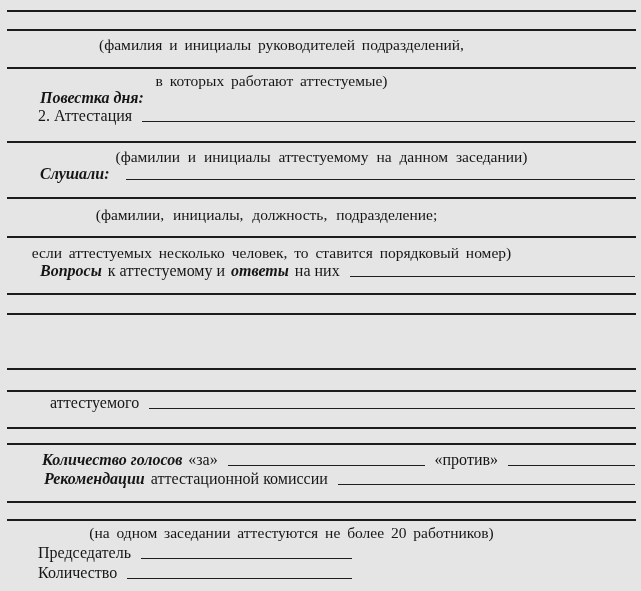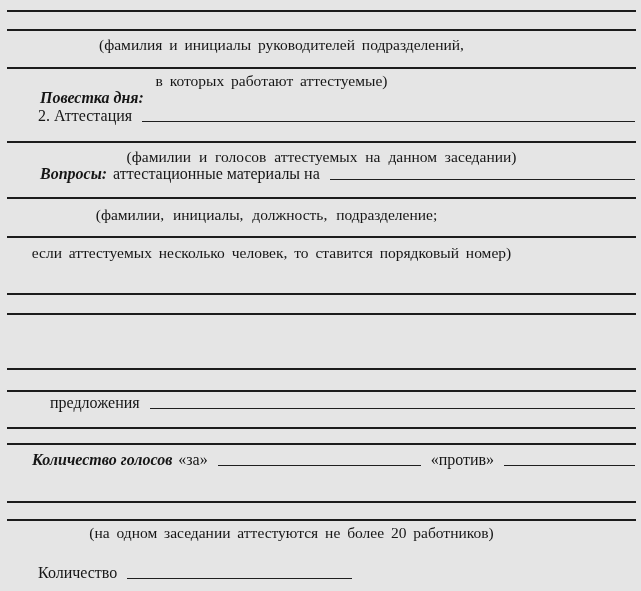--- a/index.html
+++ b/index.html
@@ -68,71 +68,90 @@
     <span class="bi">Повестка дня:</span>
   </div>
 
   <div class="row" style="top:106px; left:38px">
     <span>2. Аттестация</span>
     <span class="fill"></span>
   </div>
 
   <div class="rule" style="top:141px"></div>
 
-  <div class="caption" style="top:147px; word-spacing:4px">(фамилии и голосов аттестуемых на данном заседании)</div>
+  <div class="caption" style="top:147px; word-spacing:4px">(фамилии и инициалы аттестуемому на данном заседании)</div>
 
   <div class="row" style="top:164px; left:40px">
-    <span class="bi">Вопросы:</span>
+    <span class="bi">Слушали:</span>
     <span class="gap"></span>
-    <span>аттестационные материалы на</span>
     <span class="fill"></span>
   </div>
 
   <div class="rule" style="top:197px"></div>
 
   <div class="caption" style="top:205px; transform:translateX(-55px); word-spacing:5px">(фамилии, инициалы, должность, подразделение;</div>
 
   <div class="rule" style="top:236px"></div>
 
   <div class="caption" style="top:243px; transform:translateX(-50px)">если аттестуемых несколько человек, то ставится порядковый номер)</div>
 
+  <div class="row" style="top:261px; left:40px">
+    <span class="bi">Вопросы</span>
+    <span class="gap"></span>
+    <span>к аттестуемому и</span>
+    <span class="gap"></span>
+    <span class="bi">ответы</span>
+    <span class="gap"></span>
+    <span>на них</span>
+    <span class="fill"></span>
+  </div>
 
   <div class="rule" style="top:293px"></div>
   <div class="rule" style="top:313px"></div>
 
   <div class="row" style="top:317px; left:45px; word-spacing:6px">
     <span class="gap"></span>
   </div>
 
   <div class="rule" style="top:368px"></div>
   <div class="rule" style="top:390px"></div>
 
   <div class="row" style="top:393px; left:44px">
     <span class="gap"></span>
-    <span>предложения</span>
+    <span>аттестуемого</span>
     <span class="fill"></span>
   </div>
 
   <div class="rule" style="top:427px"></div>
   <div class="rule" style="top:443px"></div>
 
-  <div class="row" style="top:450px; left:32px">
+  <div class="row" style="top:450px; left:42px">
     <span class="bi">Количество голосов</span>
     <span class="gap"></span>
     <span>«за»</span>
     <span class="fill mid" style="flex-grow:1.55"></span>
     <span>«против»</span>
     <span class="fill" style="flex-grow:1"></span>
   </div>
 
+  <div class="row" style="top:469px; left:44px">
+    <span class="bi">Рекомендации</span>
+    <span class="gap"></span>
+    <span>аттестационной комиссии</span>
+    <span class="fill"></span>
+  </div>
 
   <div class="rule" style="top:501px"></div>
   <div class="rule" style="top:519px"></div>
 
   <div class="caption" style="top:523px; transform:translateX(-30px)">(на одном заседании аттестуются не более 20 работников)</div>
 
+  <div class="row" style="top:543px; left:38px; right:289px">
+    <span>Председатель</span>
+    <span class="fill"></span>
+  </div>
 
   <div class="row" style="top:563px; left:38px; right:289px">
     <span>Количество</span>
     <span class="fill"></span>
   </div>
 
 </div>
 
 </body></html>

